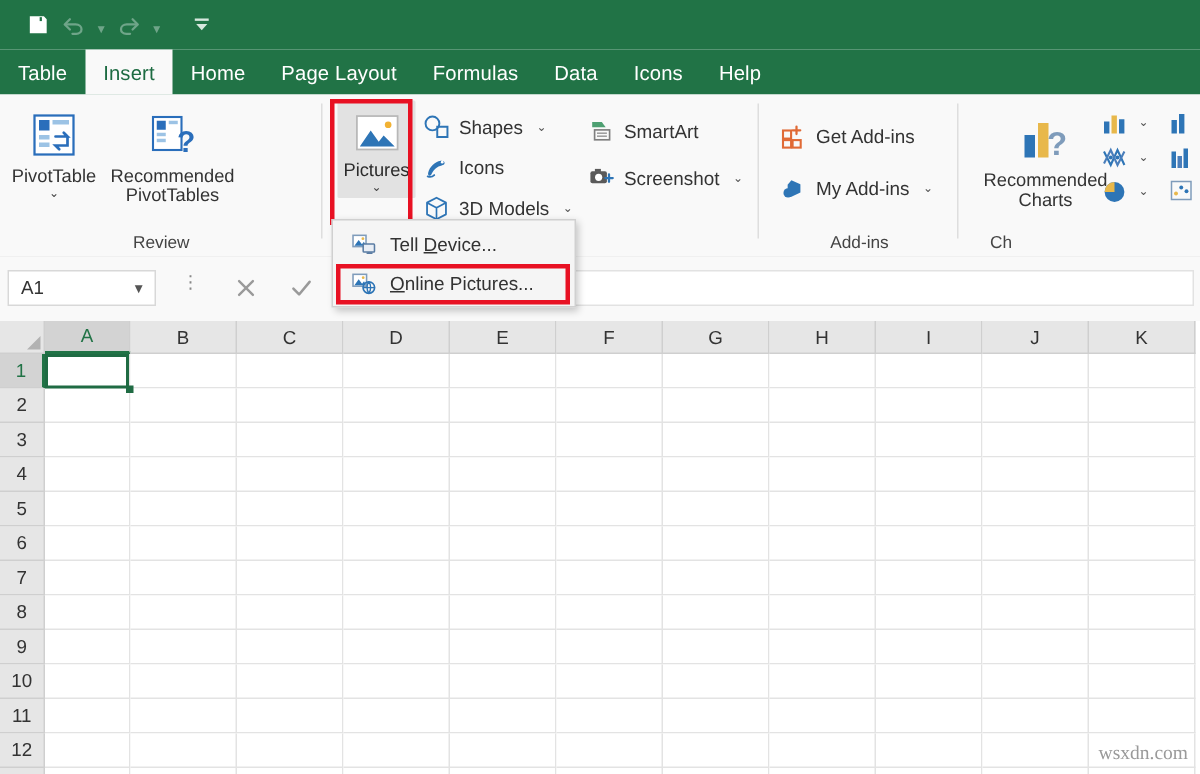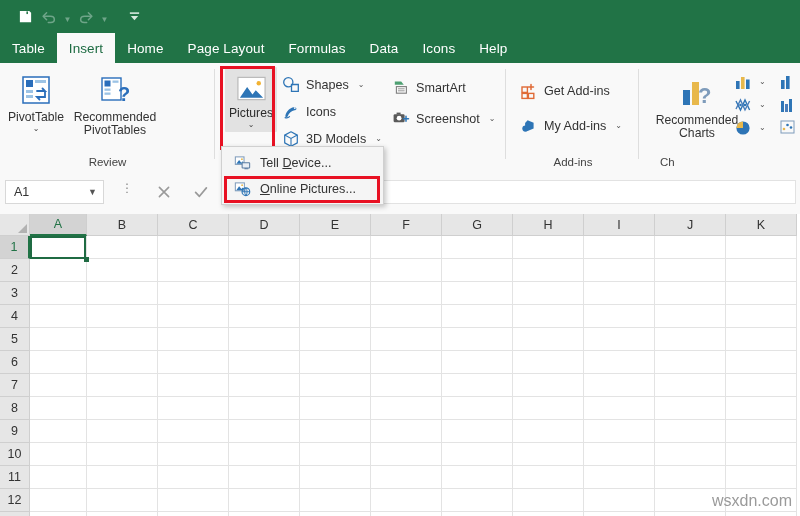--- a/index.html
+++ b/index.html
@@ -154,22 +154,22 @@
   .grid-row{display:flex;}
   .cell{border-right:1px solid #e3e3e3;border-bottom:1px solid #e3e3e3;box-sizing:border-box;background:#fff;}
   .selbox{
     position:absolute;left:30px;top:22px;width:56px;height:23px;
     border:2px solid #1f6b43;box-sizing:border-box;z-index:5;
   }
   .fillhandle{
     position:absolute;left:84px;top:43px;width:5px;height:5px;background:#1f6b43;z-index:6;
   }
   .watermark{
-    position:absolute;right:8px;bottom:6px;font-size:16px;color:#9a9a9a;z-index:9;
-    font-family:Liberation Sans, sans-serif;
+    position:absolute;right:8px;bottom:6px;font-size:13px;color:#9a9a9a;z-index:9;
+    font-family:Liberation Serif, serif;
   }
 </style>
 </head>
 <body>
 
 <div class="app">
 
   <div class="qat-bar">
     <div class="qat-icons">
       <div class="qat-btn">

